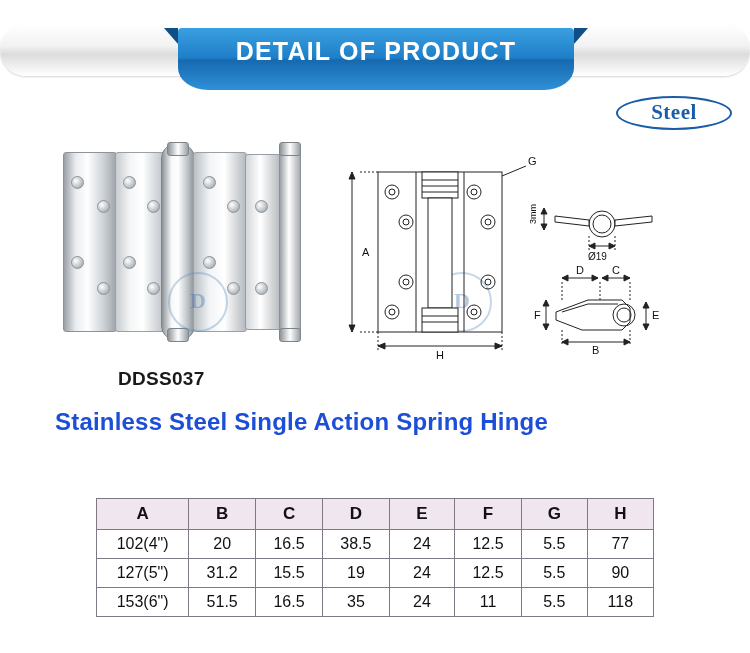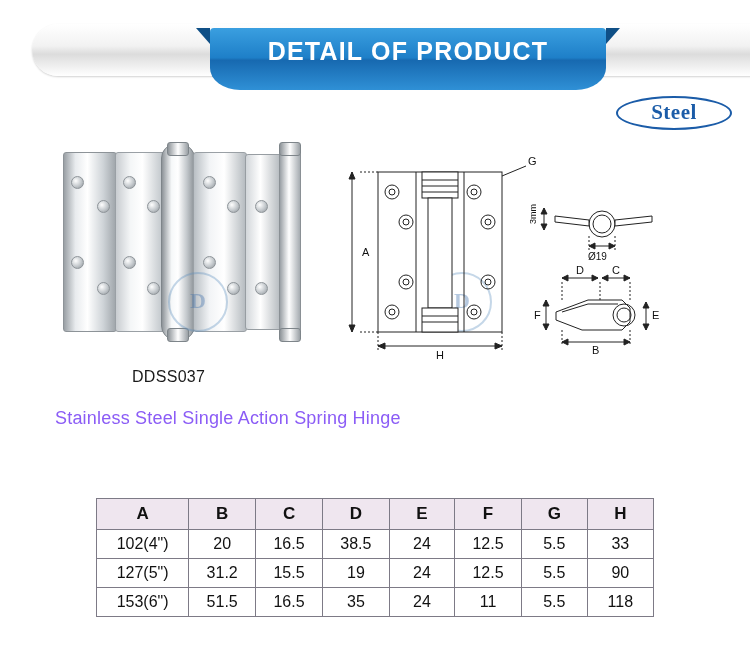--- a/index.html
+++ b/index.html
@@ -14,21 +14,20 @@
     position: relative;
     overflow: hidden;
   }
 
   
   .banner-wrap {
     position: absolute;
     left: 0; top: 0;
     width: 640px;
     height: 100px;
-    margin-left: 32px;
   }
   .banner-bar {
     position: absolute;
     left: 0; top: 24px;
     width: 750px;
     height: 52px;
     background: linear-gradient(to bottom, #ffffff 0%, #f2f2f2 42%, #dcdcdc 58%, #ffffff 100%);
     border-radius: 26px;
     box-shadow: 0 1px 2px rgba(0,0,0,0.18);
   }
@@ -176,34 +175,34 @@
     line-height: 54px;
     font-family: "Liberation Serif", serif;
     pointer-events: none;
   }
   .wm1 { left: 168px; top: 272px; }
   .wm2 { left: 432px; top: 272px; }
 
   
   .model-code {
     position: absolute;
-    left: 132px;
+    left: 118px;
     top: 368px;
-    font-size: 16px;
-    font-weight: normal;
+    font-size: 19px;
+    font-weight: bold;
     color: #1a1a1a;
     letter-spacing: 0.3px;
   }
   .product-name {
     position: absolute;
     left: 55px;
     top: 408px;
-    font-size: 18px;
-    font-weight: normal;
-    color: #8b5cf6;
+    font-size: 24px;
+    font-weight: bold;
+    color: #1d4ed8;
     letter-spacing: 0.2px;
   }
 
   
   .drawing {
     position: absolute;
     left: 330px;
     top: 150px;
     width: 400px;
     height: 210px;
@@ -411,21 +410,21 @@
   </thead>
   <tbody>
     <tr>
       <td>102(4")</td>
       <td>20</td>
       <td>16.5</td>
       <td>38.5</td>
       <td>24</td>
       <td>12.5</td>
       <td>5.5</td>
-      <td>33</td>
+      <td>77</td>
     </tr>
     <tr>
       <td>127(5")</td>
       <td>31.2</td>
       <td>15.5</td>
       <td>19</td>
       <td>24</td>
       <td>12.5</td>
       <td>5.5</td>
       <td>90</td>

